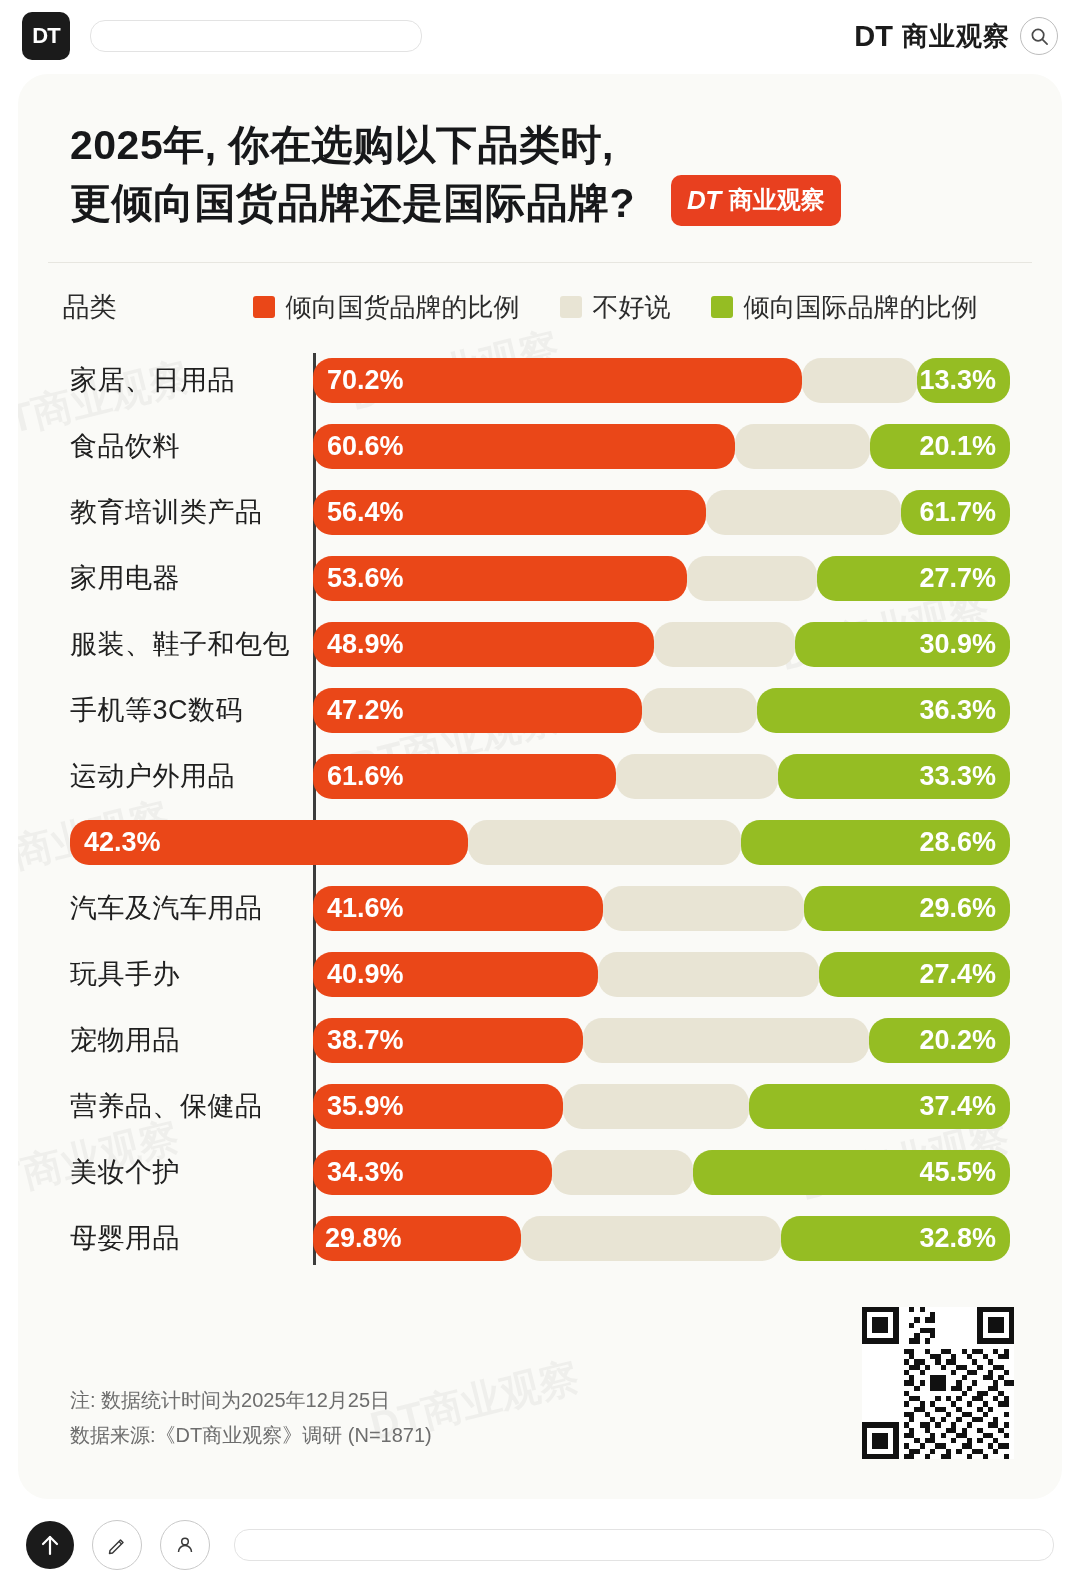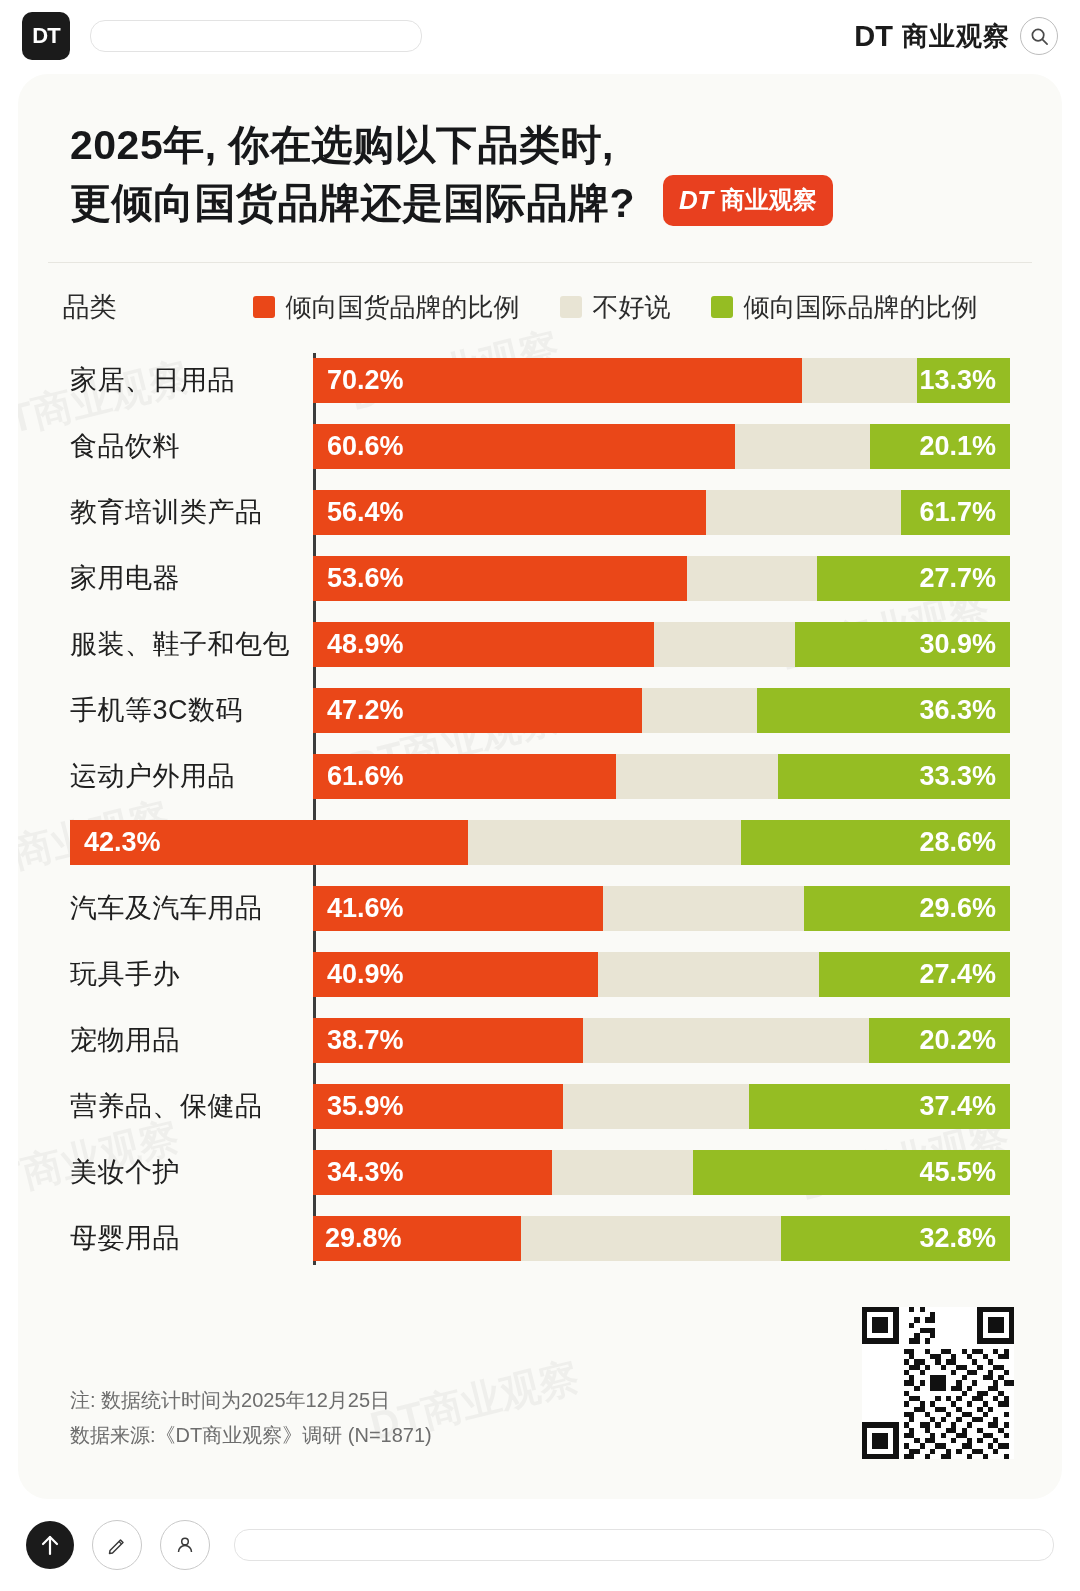--- a/index.html
+++ b/index.html
@@ -109,21 +109,21 @@
   .title-line {
     font-size: 41px;
     font-weight: bold;
     color: #17181a;
     line-height: 1.42;
     letter-spacing: 0.5px;
   }
   .title-row2 {
     display: flex;
     align-items: flex-end;
-    gap: 28px;
+    gap: 36px;
   }
   .logo-chip {
     background: #e8401f;
     color: #fff;
     border-radius: 10px;
     padding: 9px 16px 10px 16px;
     display: flex;
     align-items: center;
     gap: 8px;
     margin-bottom: 6px;
@@ -206,20 +206,21 @@
     display: flex;
     align-items: stretch;
     position: relative;
     margin-left: 0px;
   }
   .seg {
     display: flex;
     align-items: center;
     box-sizing: border-box;
     overflow: hidden;
+    border-radius: 19px;
   }
   .seg-dom {
     background: #ea4718;
     justify-content: flex-start;
     padding-left: 14px;
   }
   .seg-mid {
     background: #e8e4d4;
   }
   .seg-intl {

